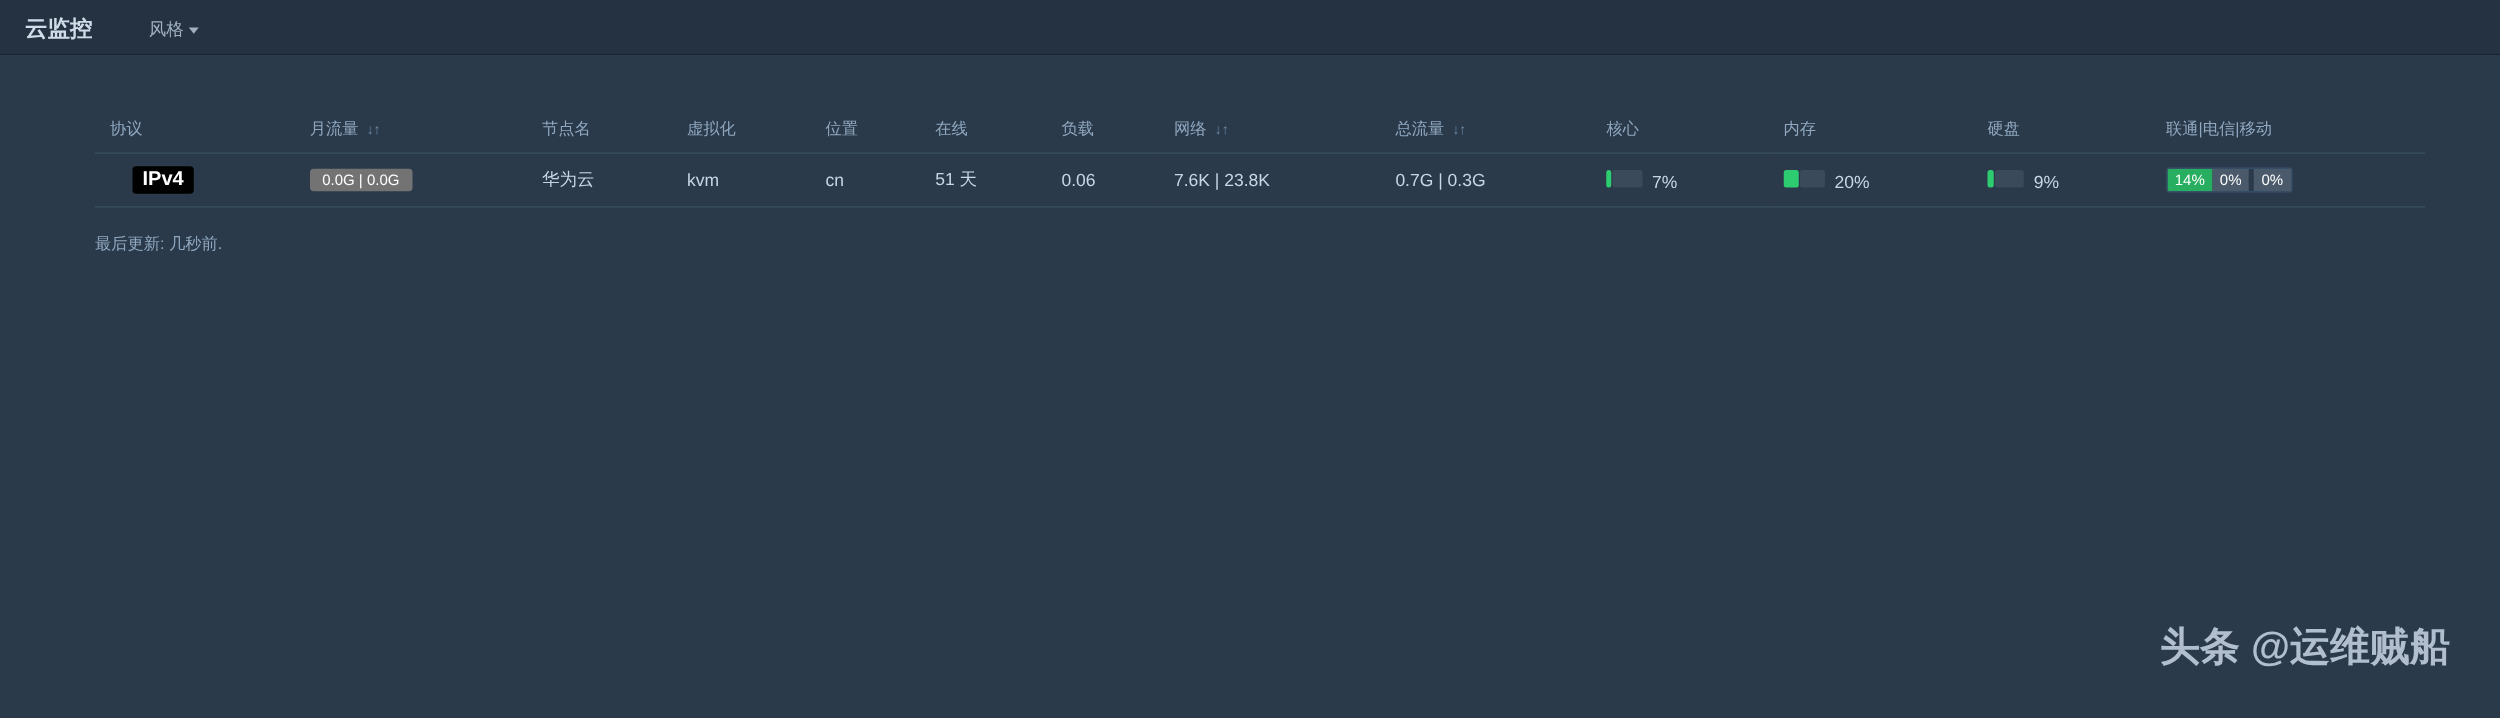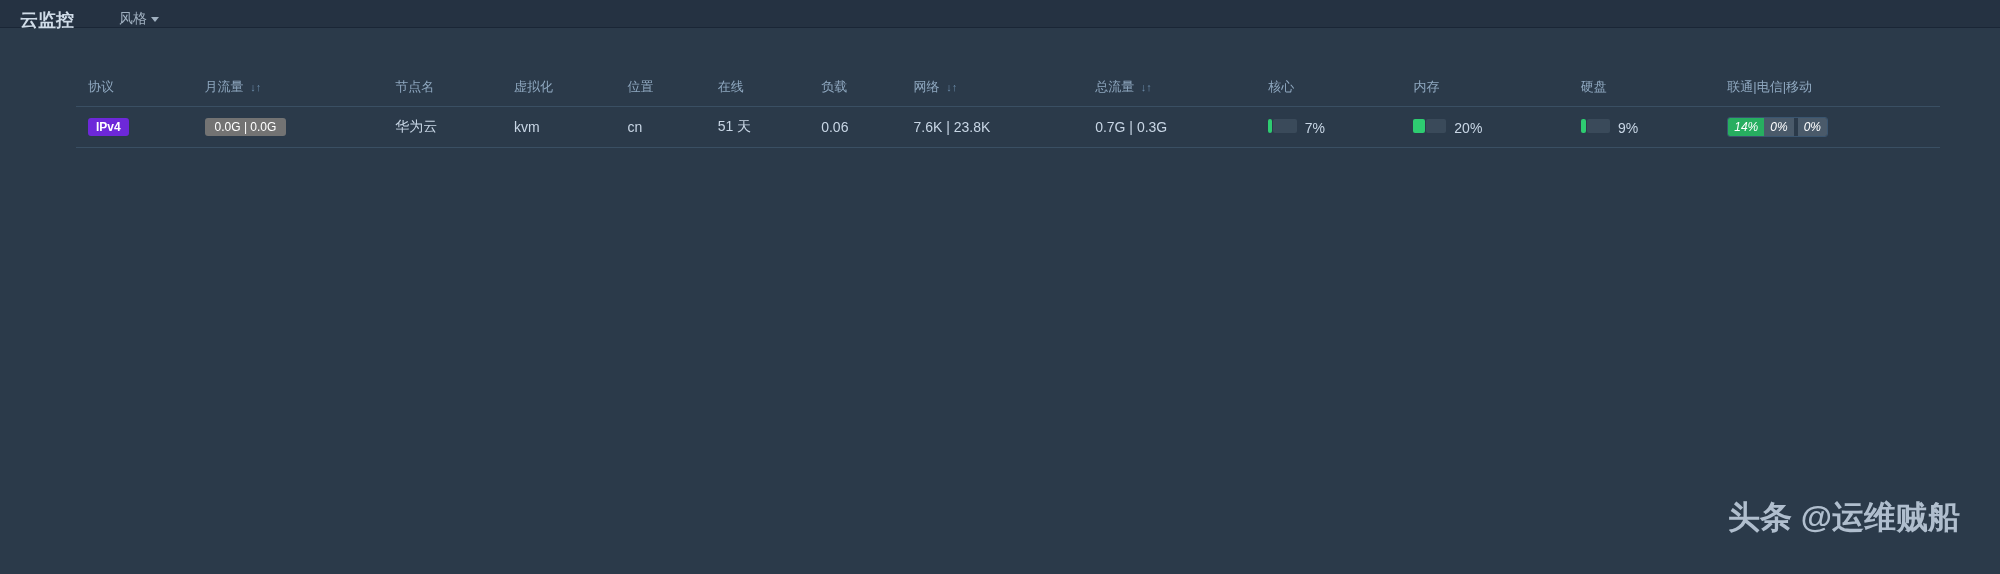--- a/index.html
+++ b/index.html
@@ -12,25 +12,25 @@
       background-color: #2b3a4a;
       color: #c8d6e5;
       font-family: "Microsoft YaHei", "PingFang SC", sans-serif;
       font-size: 14px;
       min-height: 574px;
       width: 2000px;
     }
 
     .top-bar {
       display: flex;
-      align-items: flex-start;
+      align-items: flex-end;
       padding: 8px 20px;
       background-color: #253242;
       border-bottom: 1px solid #1a2636;
-      height: 28px;
+      height: 44px;
     }
 
     .top-bar-title {
       font-size: 18px;
       font-weight: bold;
       color: #d0dce8;
       margin-right: 16px;
     }
 
     .style-btn {
@@ -84,26 +84,27 @@
 
     .server-table td {
       padding: 10px 12px;
       border-bottom: 1px solid #3a4f63;
       color: #c8d6e5;
       white-space: nowrap;
     }
 
     .badge-ipv4 {
       display: inline-block;
-      background-color: #6d28d9;
+      background-color: #000000;
       color: #fff;
-      font-size: 12px;
+      font-size: 16px;
       padding: 2px 8px;
       border-radius: 3px;
       font-weight: bold;
+      margin-left: 18px;
     }
 
     .badge-traffic {
       display: inline-block;
       background-color: #737373;
       color: #fff;
       font-size: 12px;
       padding: 2px 10px;
       border-radius: 3px;
     }
@@ -157,21 +158,20 @@
       align-items: center;
       border-radius: 3px;
       overflow: hidden;
       border: 1px solid #3a5570;
       font-size: 12px;
       color: #fff;
     }
 
     .cb-seg {
       padding: 2px 6px;
-      font-style: italic;
     }
 
     .cb-green { background-color: #27ae60; }
     .cb-gray  { background-color: #4a5a6a; }
     .cb-sep   { background-color: #2a3a4a; color: #556677; padding: 2px 2px; }
   </style>
 </head>
 <body>
 
 <div class="top-bar">
@@ -272,16 +272,17 @@
           <span class="cb-seg cb-green">14%</span>
           <span class="cb-seg cb-gray">0%</span>
           <span class="cb-sep"></span>
           <span class="cb-seg cb-gray">0%</span>
         </span>
       </td>
     </tr>
       </tbody>
   </table>
 
+  <div class="last-update">最后更新: 几秒前.</div>
 
 </div>
 
 <div class="watermark">头条 @运维贼船</div>
 
 </body></html>

